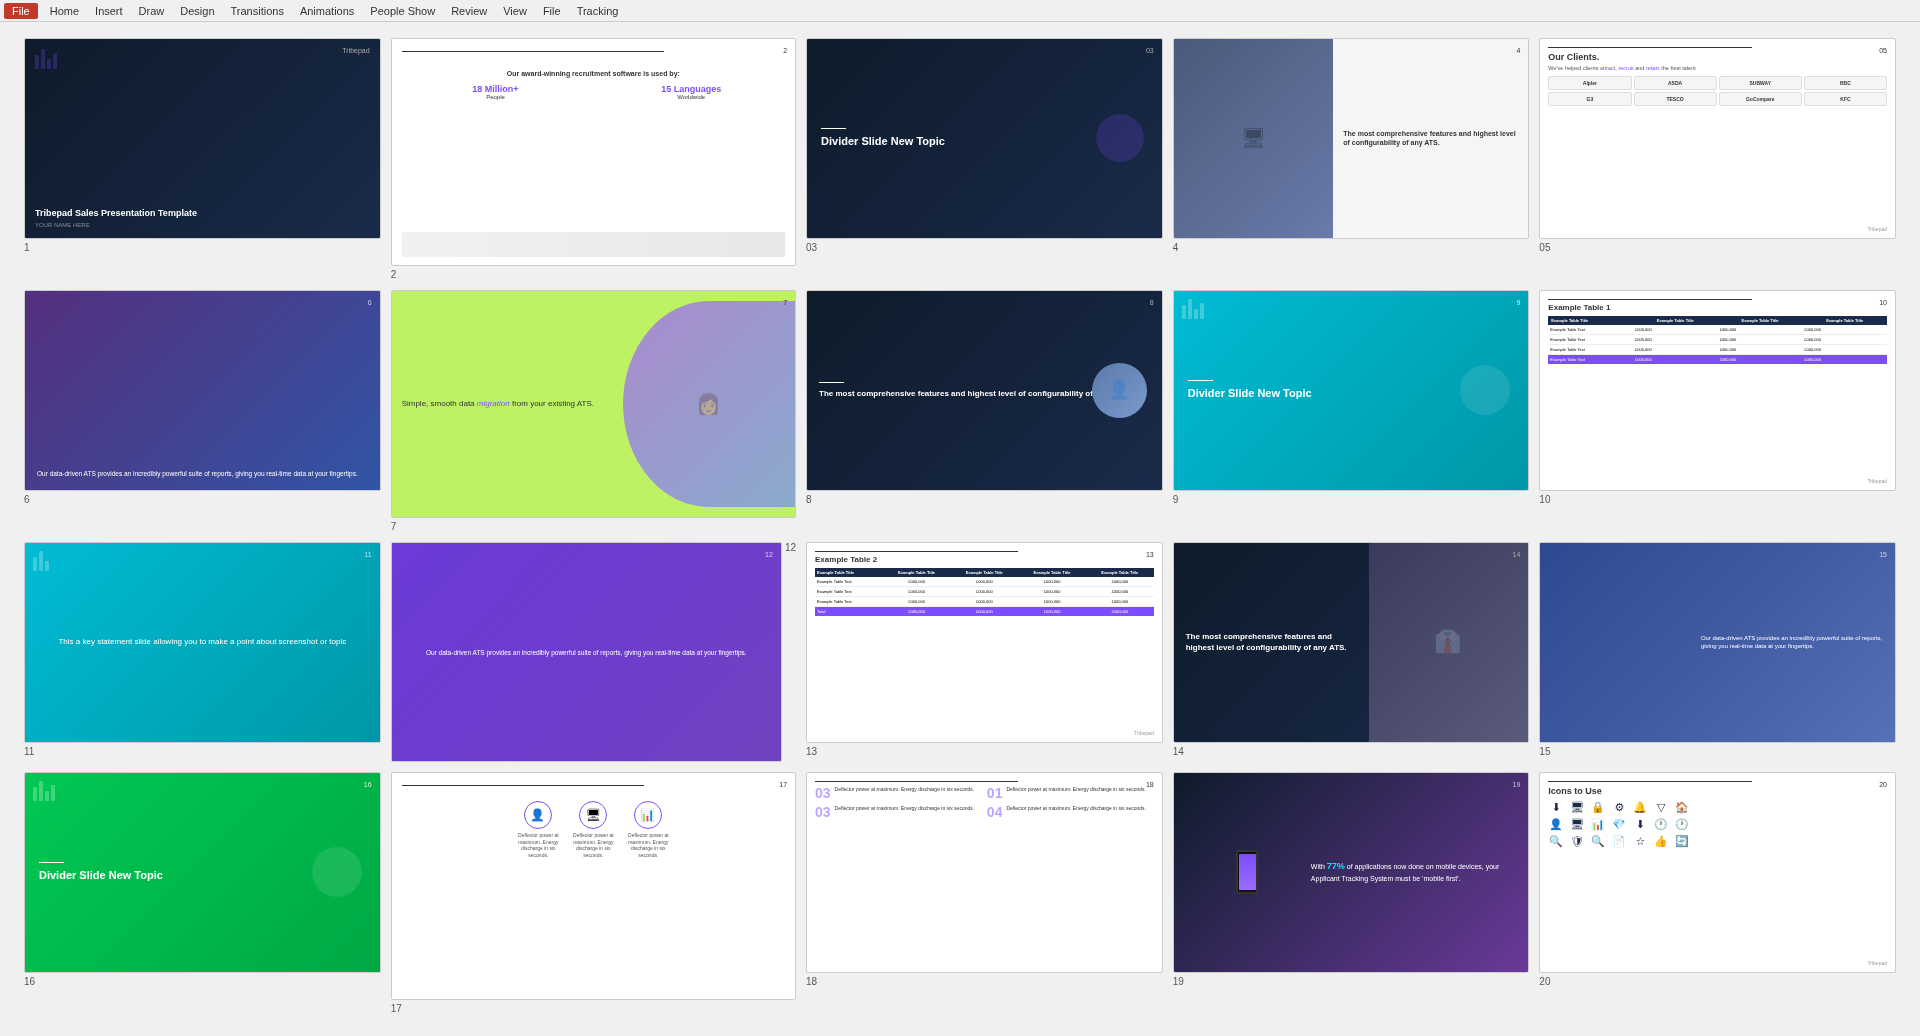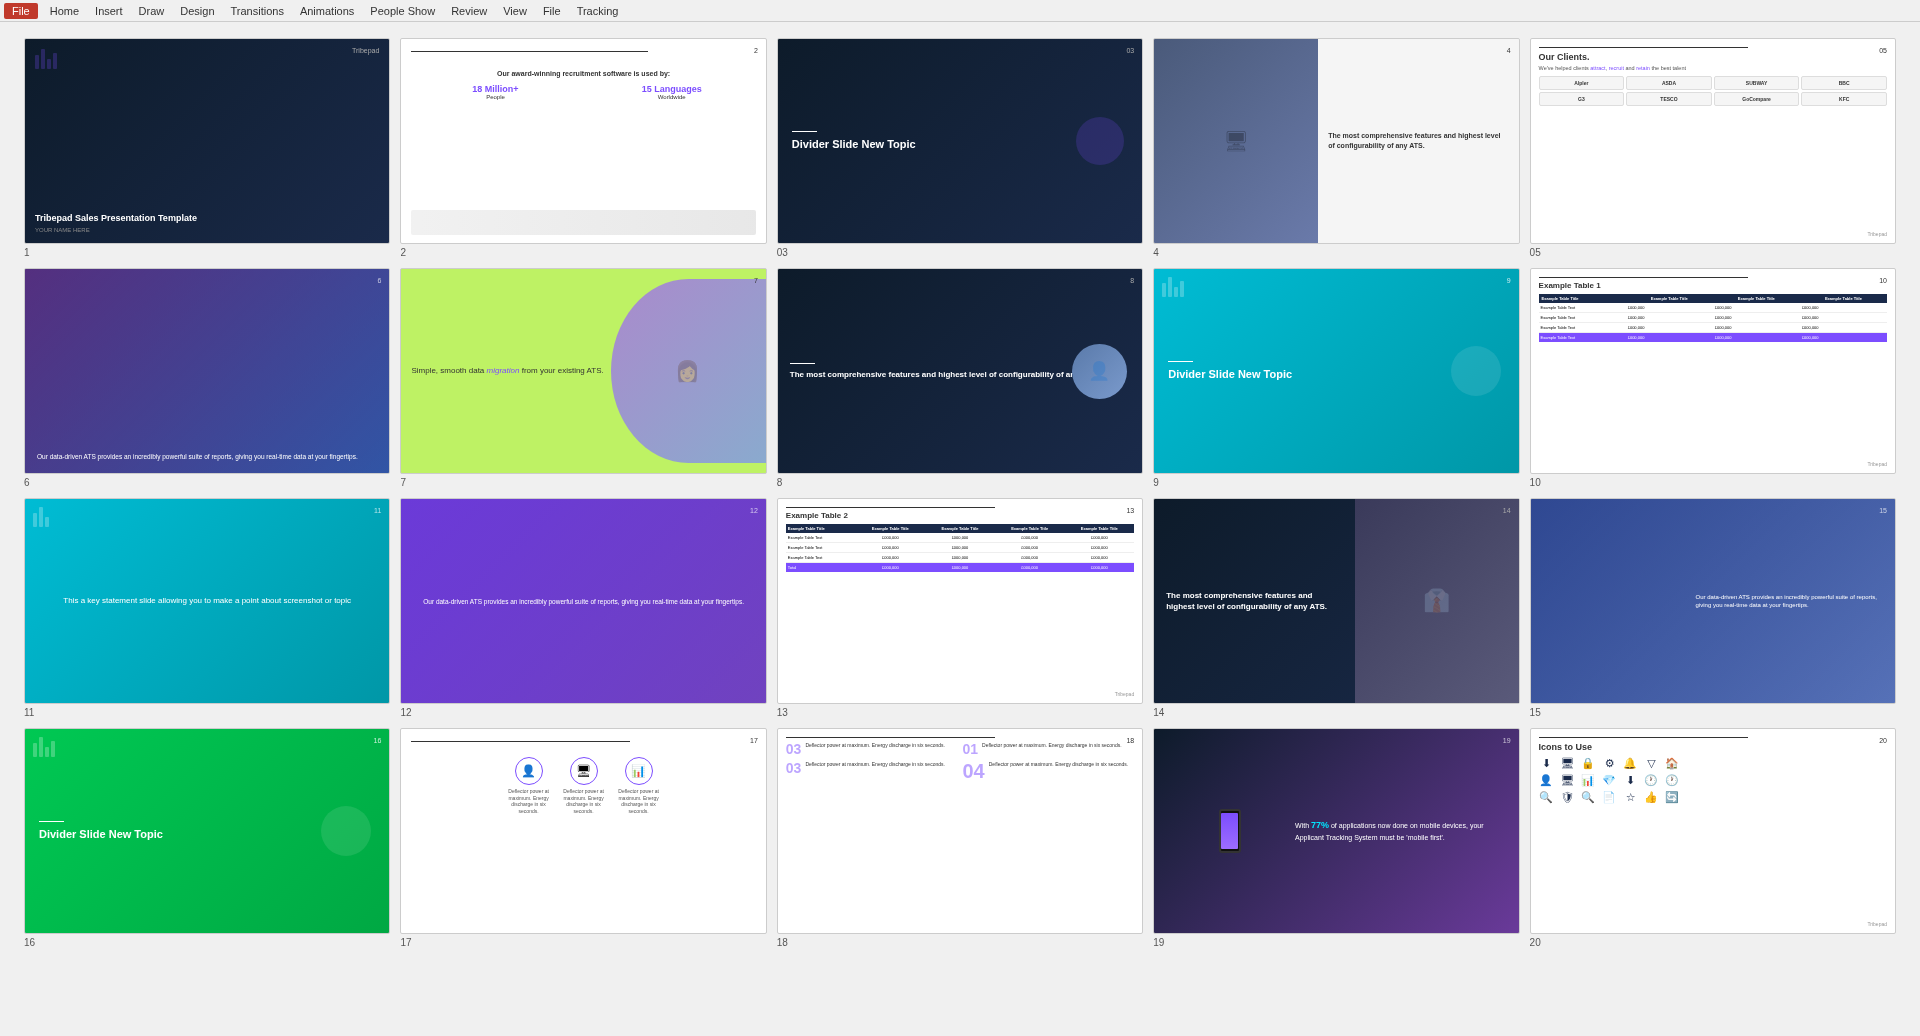--- a/index.html
+++ b/index.html
@@ -219,21 +219,21 @@
           <span style="width:4px;height:14px;background:white;display:block;border-radius:1px;"></span>
           <span style="width:4px;height:20px;background:white;display:block;border-radius:1px;"></span>
           <span style="width:4px;height:10px;background:white;display:block;border-radius:1px;"></span>
         </div>
         <div style="color:white;font-size:8px;text-align:center;line-height:1.5;font-family:Segoe UI,sans-serif;">This a key statement slide allowing you to make a point about screenshot or topic</div>
         <div style="position:absolute;top:8px;right:8px;font-size:7px;color:rgba(255,255,255,0.7);font-family:Segoe UI,sans-serif;">11</div>
       </div>
       <div style="font-size:10px;color:#555;font-family:Segoe UI,sans-serif;">11</div>
     </div>
 
-    <div style="display:flex;flex-direction:column;gap:3px;">
+    <div style="display:flex;flex-direction:row;gap:3px;">
       <div style="width:100%;aspect-ratio:16/9;border:1px solid #ccc;border-radius:2px;overflow:hidden;position:relative;background:linear-gradient(135deg,#7c4dff,#a06aee);cursor:pointer;">
         <div style="position:absolute;inset:0;background:linear-gradient(135deg,rgba(100,50,200,0.7),rgba(80,40,160,0.6));"></div>
         <div style="position:absolute;inset:0;display:flex;align-items:center;justify-content:center;padding:10px;">
           <div style="color:white;font-size:6.5px;text-align:center;line-height:1.4;font-family:Segoe UI,sans-serif;">Our data-driven ATS provides an incredibly powerful suite of reports, giving you real-time data at your fingertips.</div>
         </div>
         <div style="position:absolute;top:8px;right:8px;font-size:7px;color:rgba(255,255,255,0.7);font-family:Segoe UI,sans-serif;">12</div>
       </div>
       <div style="font-size:10px;color:#555;font-family:Segoe UI,sans-serif;">12</div>
     </div>
 
@@ -361,21 +361,21 @@
           </div>
           <div style="display:flex;gap:4px;align-items:flex-start;">
             <div style="font-size:14px;font-weight:bold;color:#7c4dff;opacity:0.5;line-height:1;font-family:Segoe UI,sans-serif;">01</div>
             <div style="font-size:5px;color:#333;line-height:1.4;font-family:Segoe UI,sans-serif;">Deflector power at maximum. Energy discharge in six seconds.</div>
           </div>
           <div style="display:flex;gap:4px;align-items:flex-start;">
             <div style="font-size:14px;font-weight:bold;color:#7c4dff;opacity:0.5;line-height:1;font-family:Segoe UI,sans-serif;">03</div>
             <div style="font-size:5px;color:#333;line-height:1.4;font-family:Segoe UI,sans-serif;">Deflector power at maximum. Energy discharge in six seconds.</div>
           </div>
           <div style="display:flex;gap:4px;align-items:flex-start;">
-            <div style="font-size:20px;font-weight:bold;color:#7c4dff;opacity:0.5;line-height:1;font-family:Segoe UI,sans-serif;">04</div>
+            <div style="font-size:14px;font-weight:bold;color:#7c4dff;opacity:0.5;line-height:1;font-family:Segoe UI,sans-serif;">04</div>
             <div style="font-size:5px;color:#333;line-height:1.4;font-family:Segoe UI,sans-serif;">Deflector power at maximum. Energy discharge in six seconds.</div>
           </div>
         </div>
       </div>
       <div style="font-size:10px;color:#555;font-family:Segoe UI,sans-serif;">18</div>
     </div>
 
     <div style="display:flex;flex-direction:column;gap:3px;">
       <div style="width:100%;aspect-ratio:16/9;border:1px solid #ccc;border-radius:2px;overflow:hidden;position:relative;background:linear-gradient(135deg,#0d1b2a,#6a3a9a);cursor:pointer;display:flex;align-items:center;padding:10px;">
         <div style="width:38%;display:flex;align-items:center;justify-content:center;">

